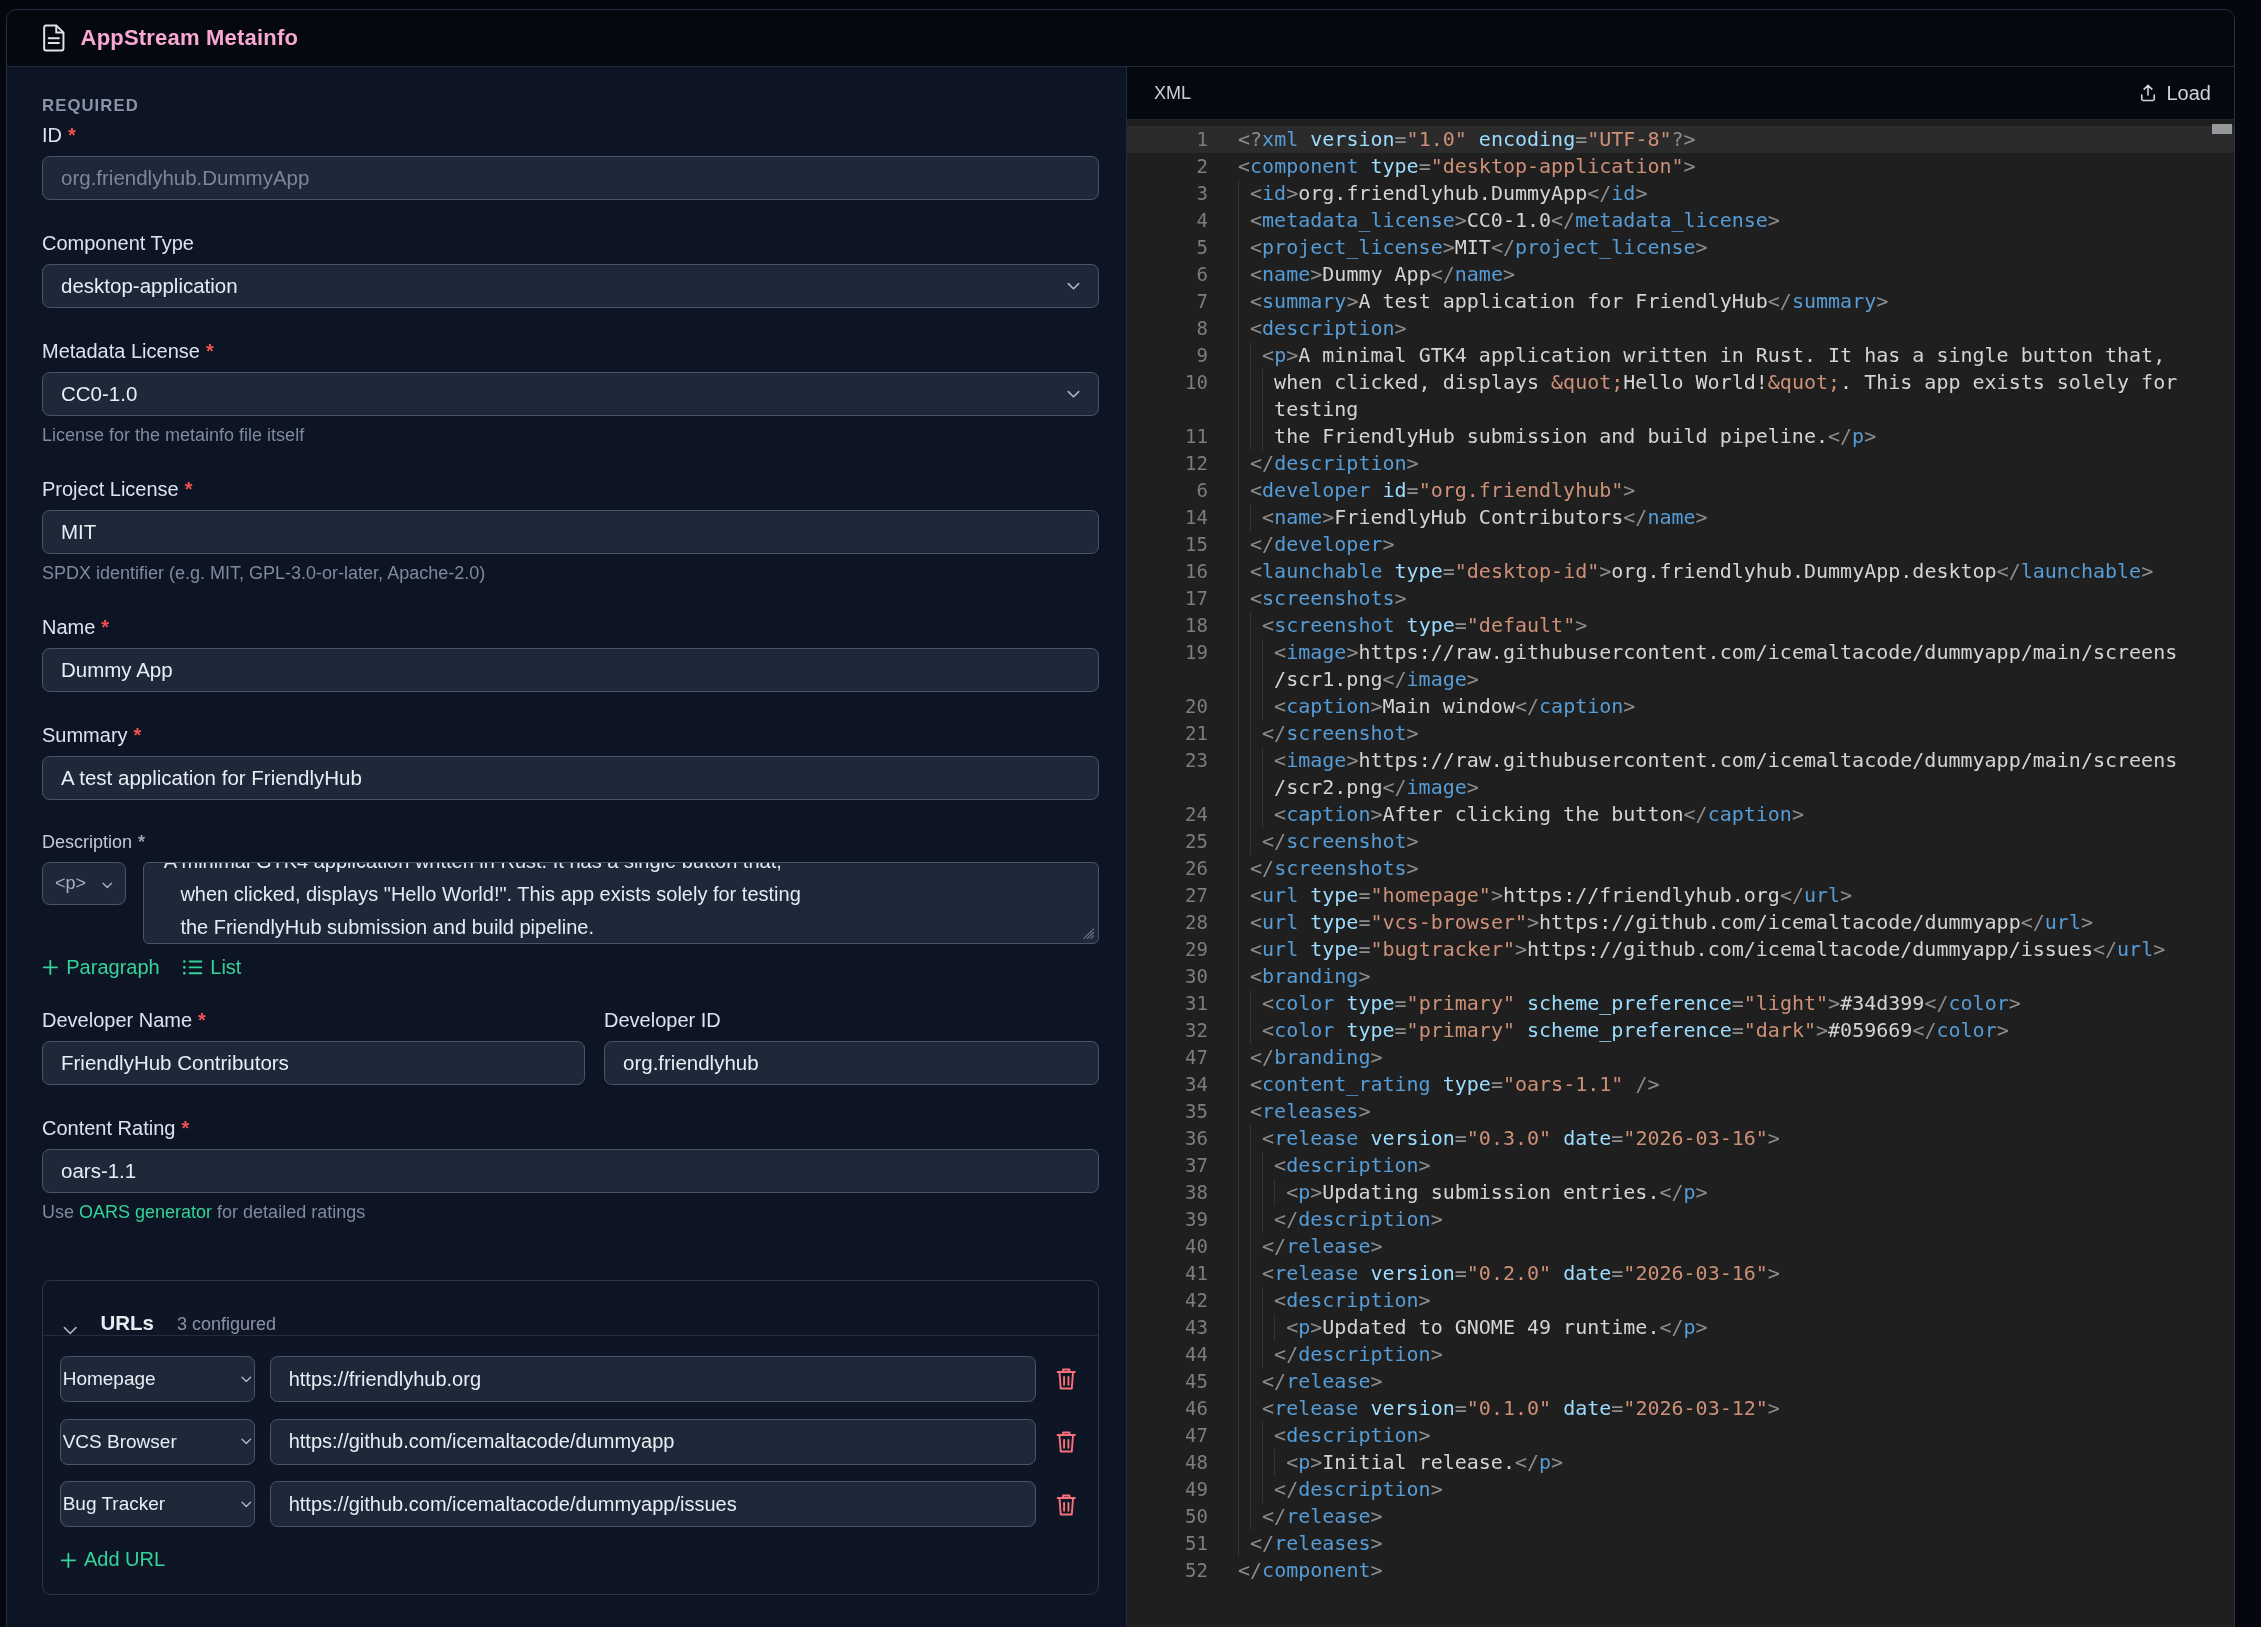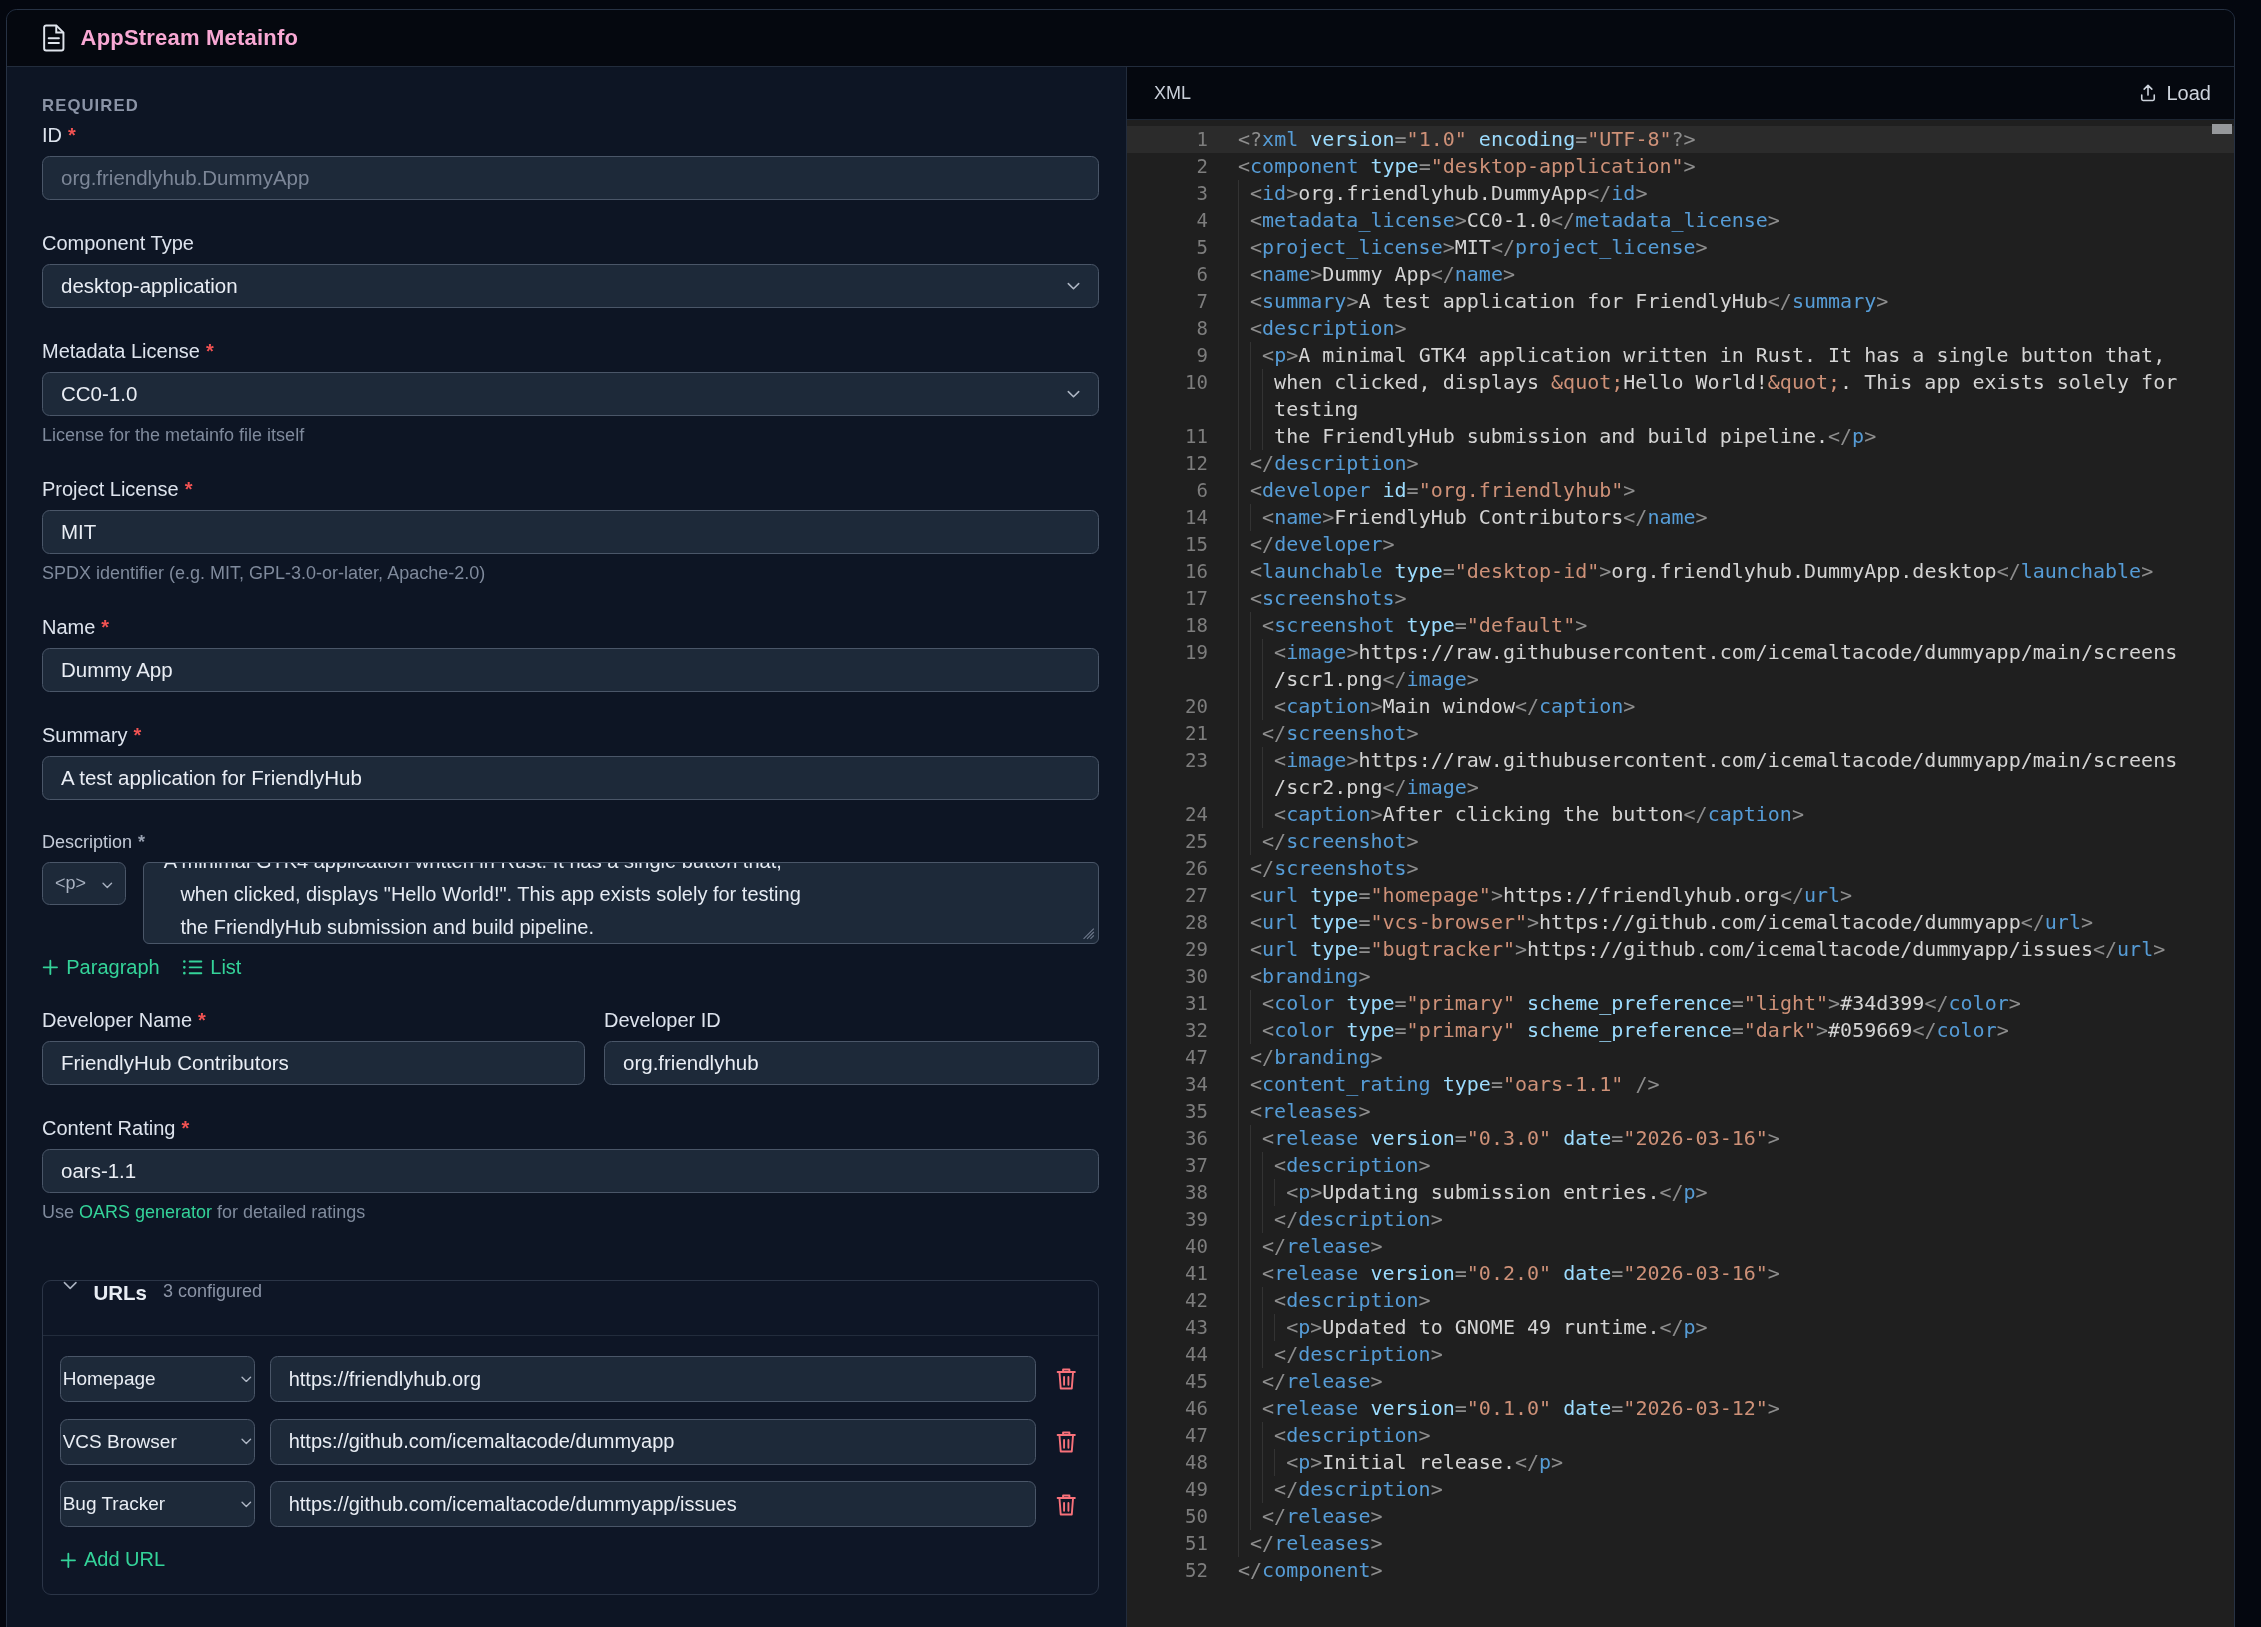--- a/index.html
+++ b/index.html
@@ -46,21 +46,21 @@
   .ta-line { font-size:20px; line-height:33px; color:#e6ebf3; white-space:nowrap; }
   .ta-line + .ta-line { padding-left:16.7px; }
   .resize-handle { position:absolute; right:3px; bottom:3px; display:flex; }
   .desc-actions { display:flex; gap:23px; margin-top:12px; align-items:center; }
   .green-link { display:flex; align-items:center; gap:7.6px; color:#34d399; font-size:20px; cursor:pointer; }
 
   .two-col { display:grid; grid-template-columns:543px 1fr; gap:19px; }
 
   
   .group-box { border:1.1px solid #2b3547; border-radius:9px; background:#0e1626; margin-bottom:36px; }
-  .group-head { height:55px; display:flex; align-items:flex-start; gap:16px; padding:0 20px;
+  .group-head { height:55px; display:flex; align-items:flex-end; gap:23px; padding:0 20px;
                 border-bottom:1.1px solid #222c3c; cursor:pointer; }
   .group-head .chev { color:#aab2c0; display:flex; }
   .group-title { font-size:20.5px; font-weight:700; color:#e8edf4; }
   .group-badge { font-size:18px; color:#8b94a6; }
   .group-body { padding:20px 16.7px 23px 16.7px; }
   .url-row { display:flex; align-items:center; gap:15px; margin-bottom:16.7px; }
   .url-row .selectbox { width:195px; flex:none; height:46px; font-size:19px; padding:0 2px; }
   .url-row .tin { height:46px; font-size:20px; }
   .trash-btn { width:30px; flex:none; background:none; border:none; display:flex;
                align-items:center; justify-content:center; cursor:pointer; }

